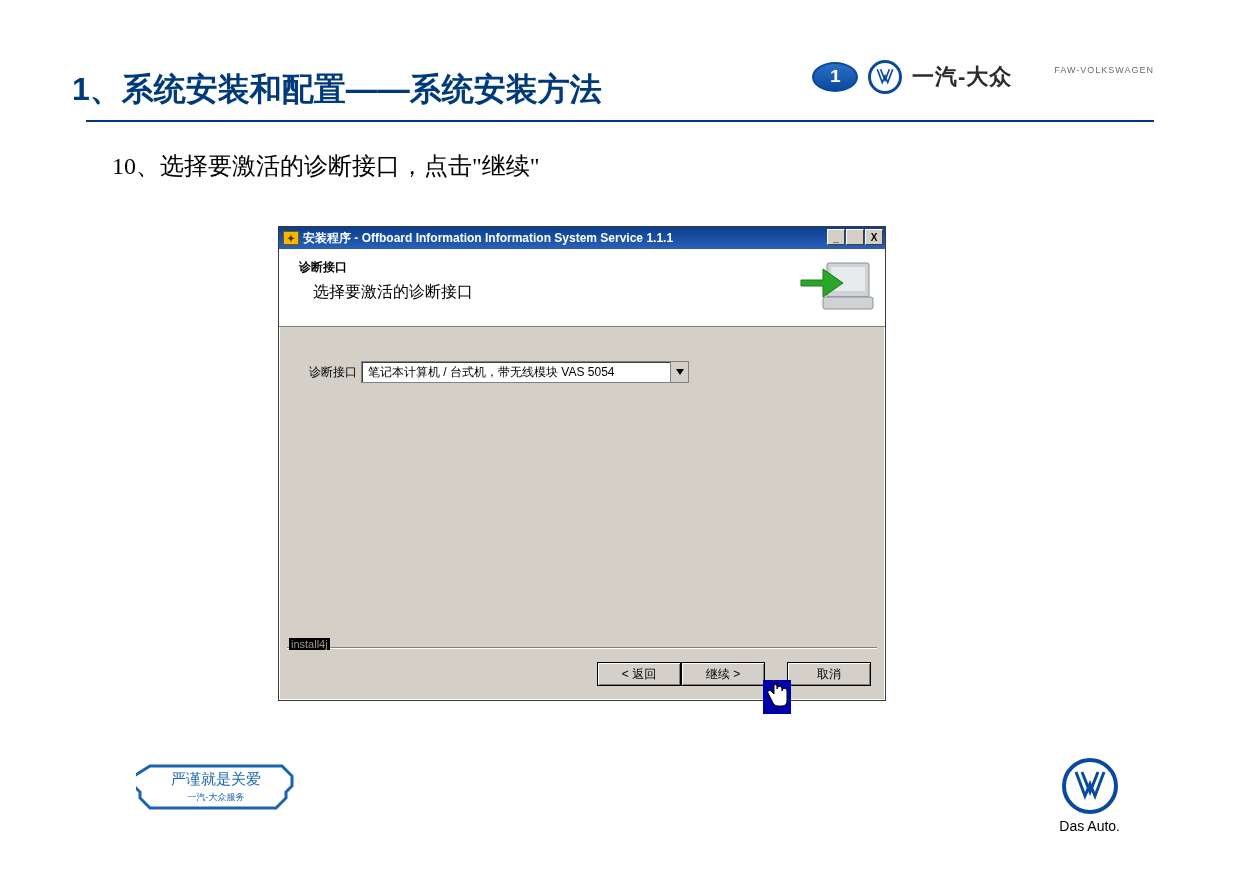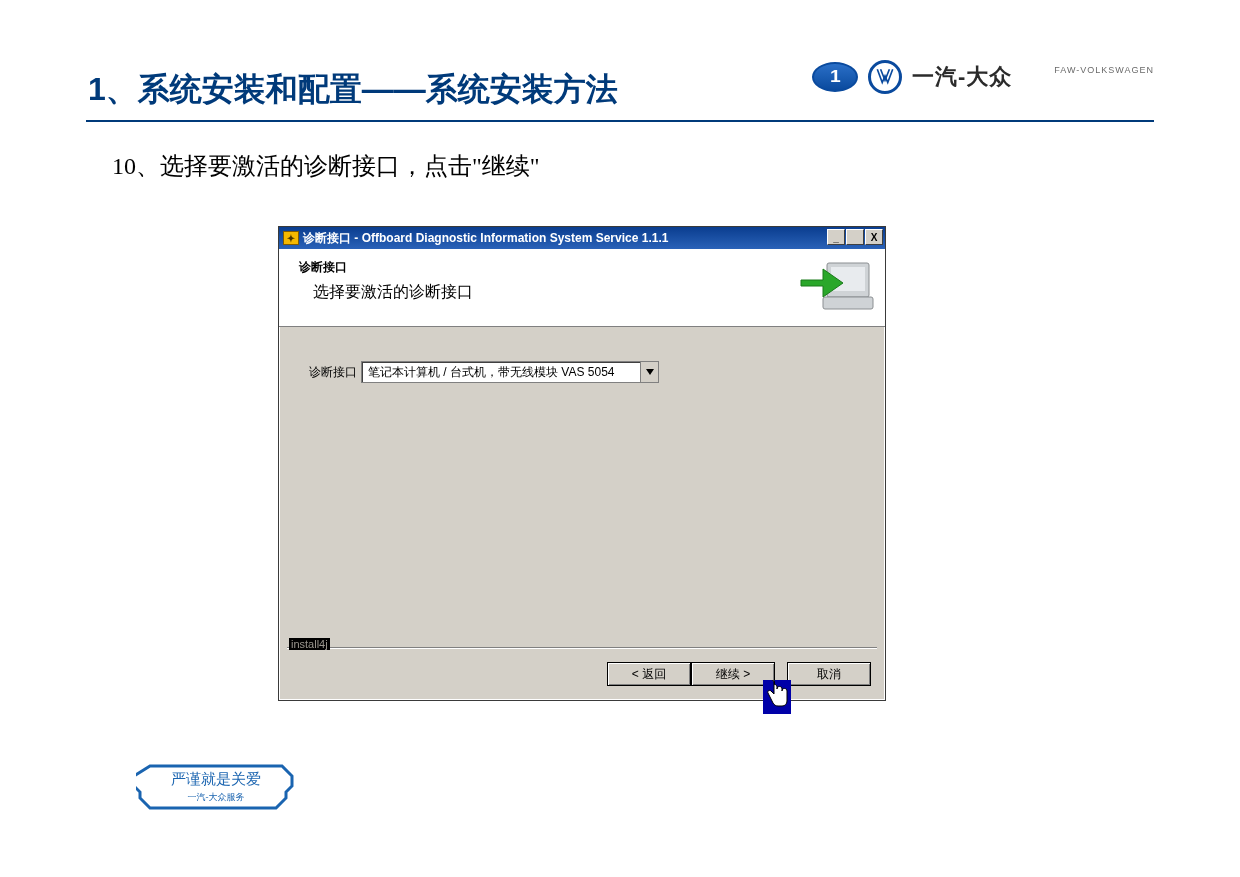--- a/index.html
+++ b/index.html
@@ -14,21 +14,21 @@
   
   .slide {
     position: relative;
     width: 1240px;
     height: 877px;
   }
   
   .title-row {
     position: absolute;
     top: 68px;
-    left: 88px;
+    left: 72px;
     right: 86px;
   }
   .title-text {
     font-size: 32px;
     font-weight: 700;
     color: #003a7a;
     font-family: "SimHei", "Microsoft YaHei", sans-serif;
   }
   .title-underline {
     position: absolute;
@@ -164,21 +164,21 @@
   .combo-row {
     display:flex; align-items:center;
     margin-top: 6px;
   }
   .combo-label {
     font-size:12px;
     margin-right: 4px;
     white-space: nowrap;
   }
   .combo {
-    width: 298px; height: 22px;
+    width: 328px; height: 22px;
     background:#fff;
     border:1px solid #808080;
     box-shadow: inset 1px 1px 0 #404040, inset -1px -1px 0 #fff;
     display:flex; align-items:center;
     position:relative;
   }
   .combo-value {
     flex:1;
     padding: 0 6px;
     font-size:12px;
@@ -208,21 +208,21 @@
     border-bottom:1px solid #fff;
     margin:0 8px;
   }
   
   .footer {
     height: 50px;
     display:flex;
     justify-content:flex-end;
     align-items:center;
     padding-right: 14px;
-    gap: 12px;
+    gap: 22px;
   }
   .btn-group { display:flex; }
   .win-button {
     width: 84px; height: 24px;
     background:#d4d0c8;
     border:1px solid #000;
     box-shadow: inset 1px 1px 0 #fff, inset -1px -1px 0 #808080;
     font-size:12px;
     display:flex;align-items:center;justify-content:center;
     cursor:pointer;
@@ -294,21 +294,21 @@
     </div>
   </div>
 
   <div class="step-text">10、选择要激活的诊断接口，点击"继续"</div>
 
   <div class="window">
     <div class="titlebar">
       <div class="titlebar-icon">
           <span>✦</span>
         </div>
-      <span class="titlebar-text">诊断接口 - Offboard Diagnostic Information System Service 1.1.1</span>
+      <span class="titlebar-text">安装程序 - Offboard Information Information System Service 1.1.1</span>
       <div class="win-controls">
         <div class="win-btn">
             <span>_</span>
           </div>
         <div class="win-btn">
             <div class="maximize-inner"></div>
           </div>
         <div class="win-btn">
             <span>X</span>
           </div>
@@ -361,14 +361,25 @@
   </div>
 
   <div class="bottom-left-badge">
     <svg viewBox="0 0 160 50">
       <path d="M14 6 h132 l10 10 v10 l-6 6 v6 l-10 10 h-126 l-10 -10 v-6 l-6 -6 v-10 z" fill="none" stroke="#1a64b0" stroke-width="3"></path>
       <text x="80" y="24" text-anchor="middle" font-family="SimHei" font-size="15" fill="#1a64b0">严谨就是关爱</text>
       <text x="80" y="40" text-anchor="middle" font-family="SimSun" font-size="9" fill="#1a64b0">一汽-大众服务</text>
     </svg>
   </div>
 
+  <div class="bottom-right">
+    <div class="vw-big">
+      <svg viewBox="0 0 40 40">
+          <g fill="none" stroke="#0a4a9e" stroke-width="3">
+            <path d="M6 6 L15 30 L20 18 L25 30 L34 6"></path>
+            <path d="M12 6 L20 26 L28 6"></path>
+          </g>
+        </svg>
+    </div>
+    <div class="das-auto">Das Auto.</div>
+  </div>
 
 </div>
 
 </body></html>

